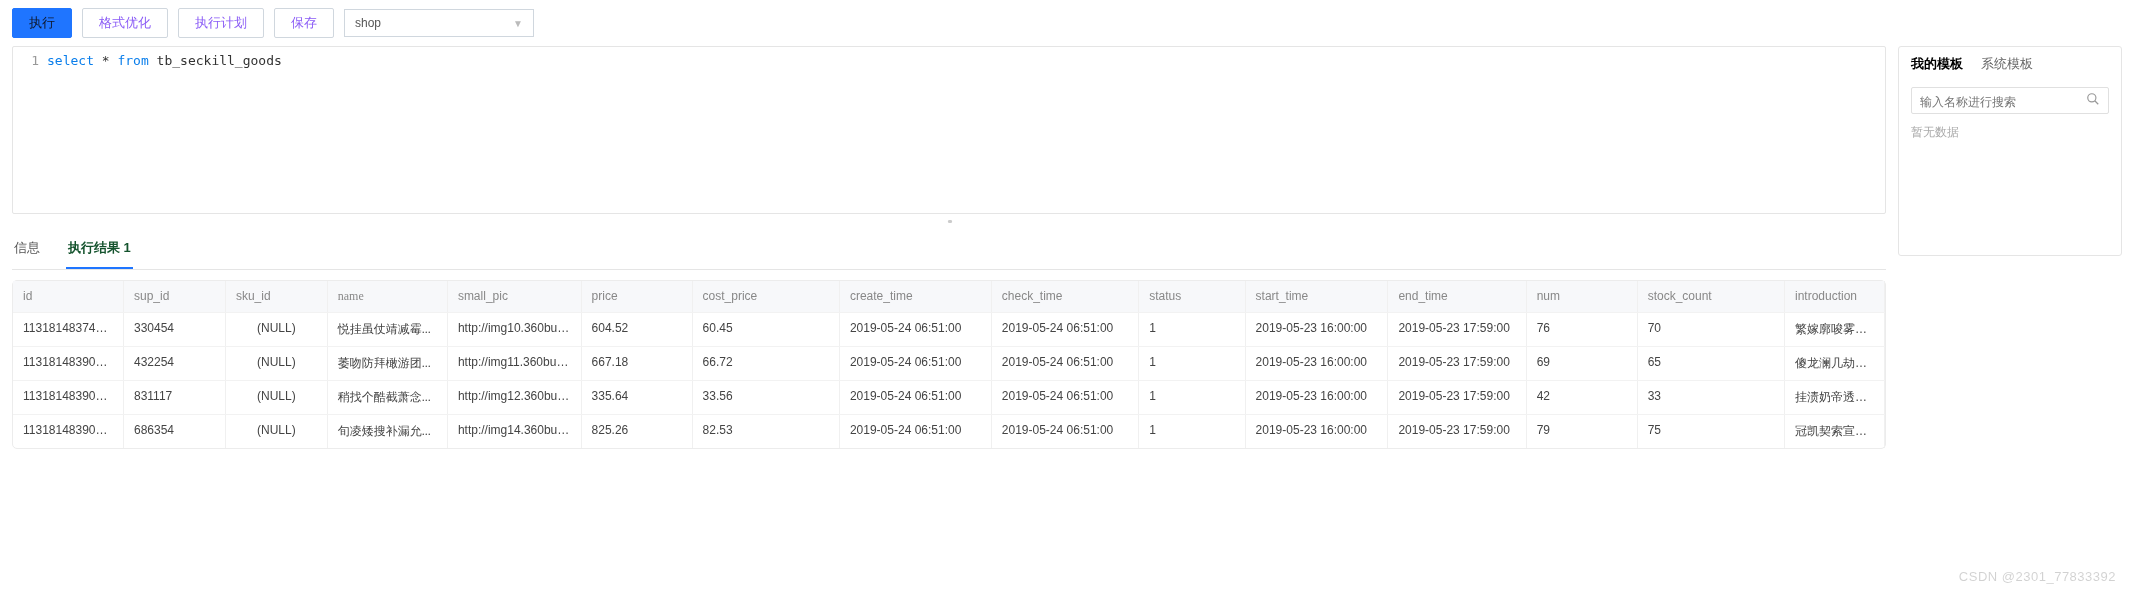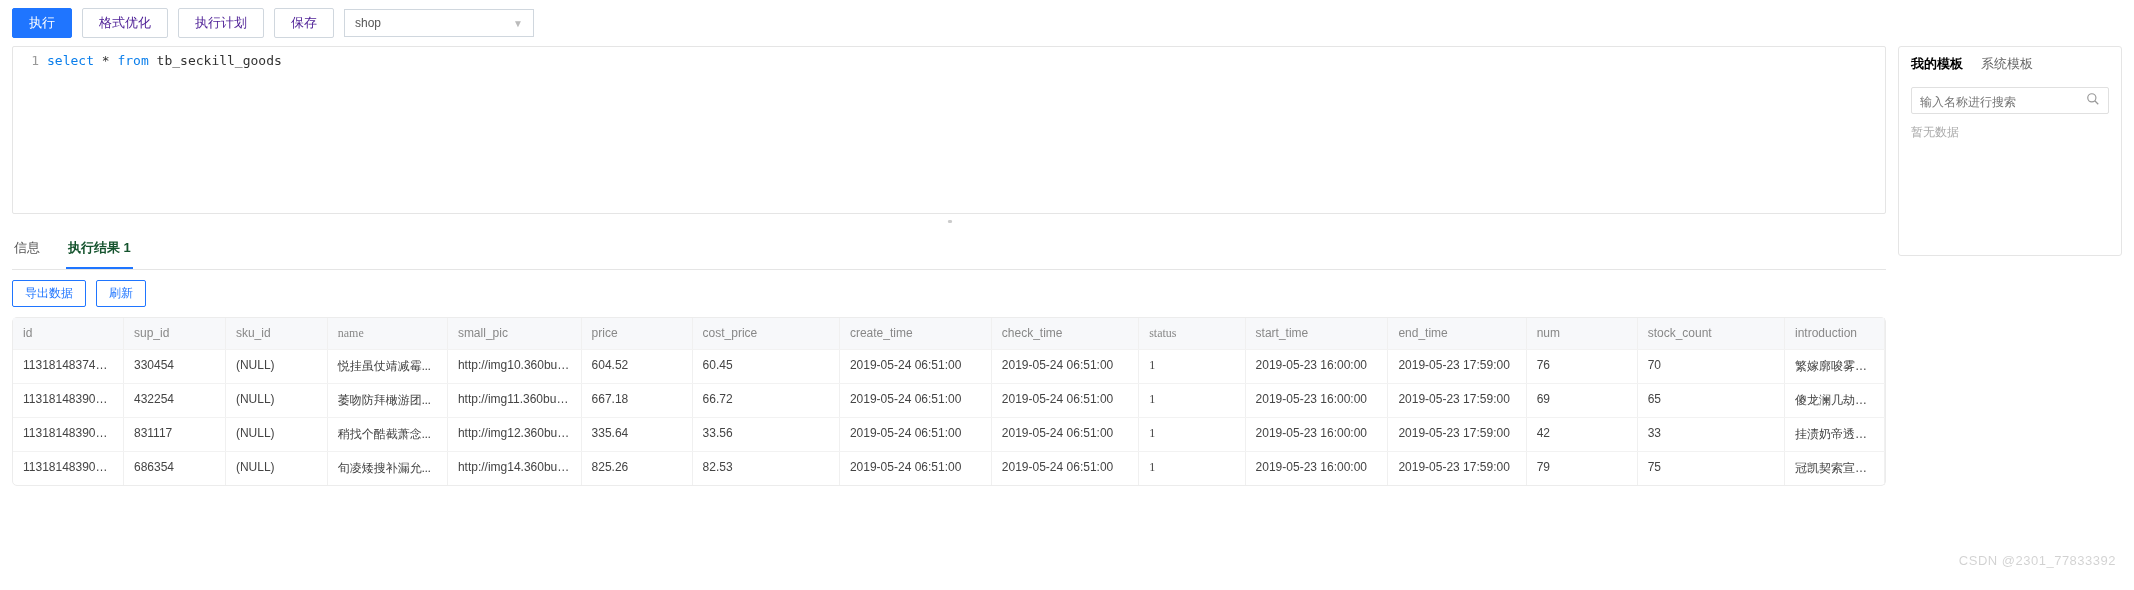--- a/index.html
+++ b/index.html
@@ -4,22 +4,22 @@
   <style>
     * { margin: 0; padding: 0; box-sizing: border-box; }
     body { font-family: -apple-system, BlinkMacSystemFont, "Segoe UI", Arial, sans-serif; font-size: 12px; color: #333; background: #fff; }
     
     .container { display: flex; width: 2134px; gap: 12px; padding: 8px 12px; }
     .main-area { flex: 1; min-width: 0; }
     .side-panel { width: 224px; border: 1px solid #e5e5e5; border-radius: 3px; padding: 8px 12px; height: 210px; margin-top: 38px; }
 
     
     .toolbar { display: flex; align-items: center; gap: 10px; margin-bottom: 8px; }
-    .btn { border: 1px solid #d0d7de; background: #fff; padding: 5px 16px; font-size: 13px; color: #4c1d95; border-radius: 2px; cursor: pointer; }
-    .btn-primary { background: #1f75ff; border-color: #1f75ff; color: #ffffff; }
+    .btn { border: 1px solid #d0d7de; background: #fff; padding: 5px 16px; font-size: 13px; color: #8b5cf6; border-radius: 2px; cursor: pointer; }
+    .btn-primary { background: #1f75ff; border-color: #1f75ff; color: #0f172a; }
     .select { border: 1px solid #d0d7de; padding: 8px 10px; height: 28px; display: flex; align-items: center; justify-content: space-between; width: 190px; color: #555; font-size: 12px; }
     .caret { font-size: 10px; color: #bbb; }
 
     
     .editor { border: 1px solid #e5e5e5; border-radius: 2px; height: 168px; padding: 6px 0; font-family: Menlo, Consolas, monospace; font-size: 13px; position: relative; }
     .editor-line { display: flex; }
     .gutter { width: 34px; text-align: right; padding-right: 8px; color: #999; user-select: none; }
     .code { white-space: pre; }
     .kw { color: #0a7eeb; }
     .split-handle { display:flex; justify-content:center; color:#ccc; font-size:10px; margin: 2px 0 6px; letter-spacing: -4px; }
@@ -32,47 +32,47 @@
     
     .action-row { display: flex; gap: 10px; margin-bottom: 10px; }
     .btn-sm { border: 1px solid #1f75ff; color: #1f75ff; background: #fff; padding: 4px 12px; font-size: 12px; border-radius: 2px; cursor: pointer; }
 
     
     .grid { border: 1px solid #ececec; border-radius: 5px; width:100%; }
     .ghead { display: flex; background: #f7f8fa; font-size: 12px; color: #888; }
     .gcell { padding: 8px 10px; white-space: nowrap; overflow: hidden; text-overflow: ellipsis; border-right: 1px solid #f0f0f0; }
     .grow { display: flex; border-top: 1px solid #f2f2f2; font-size: 12px; }
     .grow .gcell { color: #444; }
-    .null { color: #bbb; }
+    .null { color: #bbb; text-align: center; }
     .c-id { width: 120px; }
     .c-sup { width: 110px; }
     .c-sku { width: 110px; }
     .c-name { width: 130px; font-family: Liberation Serif, serif; }
     .c-pic { width: 145px; }
     .c-price { width: 120px; }
     .c-cost { width: 160px; }
     .c-ctime { width: 165px; }
     .c-chktime { width: 160px; }
-    .c-status { width: 115px; font-family: Liberation Serif, serif; }
+    .c-status { width: 115px; }
     .c-start { width: 155px; }
     .c-end { width: 150px; }
     .c-num { width: 120px; }
     .c-stock { width: 160px; }
     .c-intro { flex: 1; min-width: 100px; }
 
     
     .sp-tabs { display: flex; gap: 18px; margin-bottom: 10px; font-size: 13px; }
     .sp-tab { cursor: pointer; color: #666; padding-bottom: 4px; }
     .sp-tab.active { font-weight: 700; color: #000; }
     .search-box { display:flex; align-items:flex-end; border:1px solid #e0e0e0; padding: 4px 8px; border-radius:2px; margin-bottom: 10px; }
     .search-box input { border:none; outline:none; flex:1; font-size:12px; color:#333; }
     .search-box .sicon { color:#999; font-size:13px; }
     .empty { color:#aaa; font-size:12px; }
 
-    .watermark { position: fixed; right: 18px; bottom: 22px; color: rgba(0,0,0,0.18); font-size: 13px; letter-spacing: 0.5px; pointer-events: none; }
+    .watermark { position: fixed; right: 18px; bottom: 6px; color: rgba(0,0,0,0.18); font-size: 13px; letter-spacing: 0.5px; pointer-events: none; }
   </style>
 </head>
 <body>
 
 <div class="container">
   <div class="main-area">
 
     <div class="toolbar">
       <button class="btn btn-primary">执行</button>
       <button class="btn">格式优化</button>
@@ -91,24 +91,20 @@
       </div>
     </div>
 
     <div class="split-handle">••••</div>
 
     <div class="tabs">
       <div class="tab">信息</div>
       <div class="tab active">执行结果 1</div>
     </div>
 
-    <div class="action-row">
-      <button class="btn-sm">导出数据</button>
-      <button class="btn-sm">刷新</button>
-    </div>
 
     <div class="grid">
       <div class="ghead">
         <div class="gcell c-id">id</div>
         <div class="gcell c-sup">sup_id</div>
         <div class="gcell c-sku">sku_id</div>
         <div class="gcell c-name">name</div>
         <div class="gcell c-pic">small_pic</div>
         <div class="gcell c-price">price</div>
         <div class="gcell c-cost">cost_price</div>

